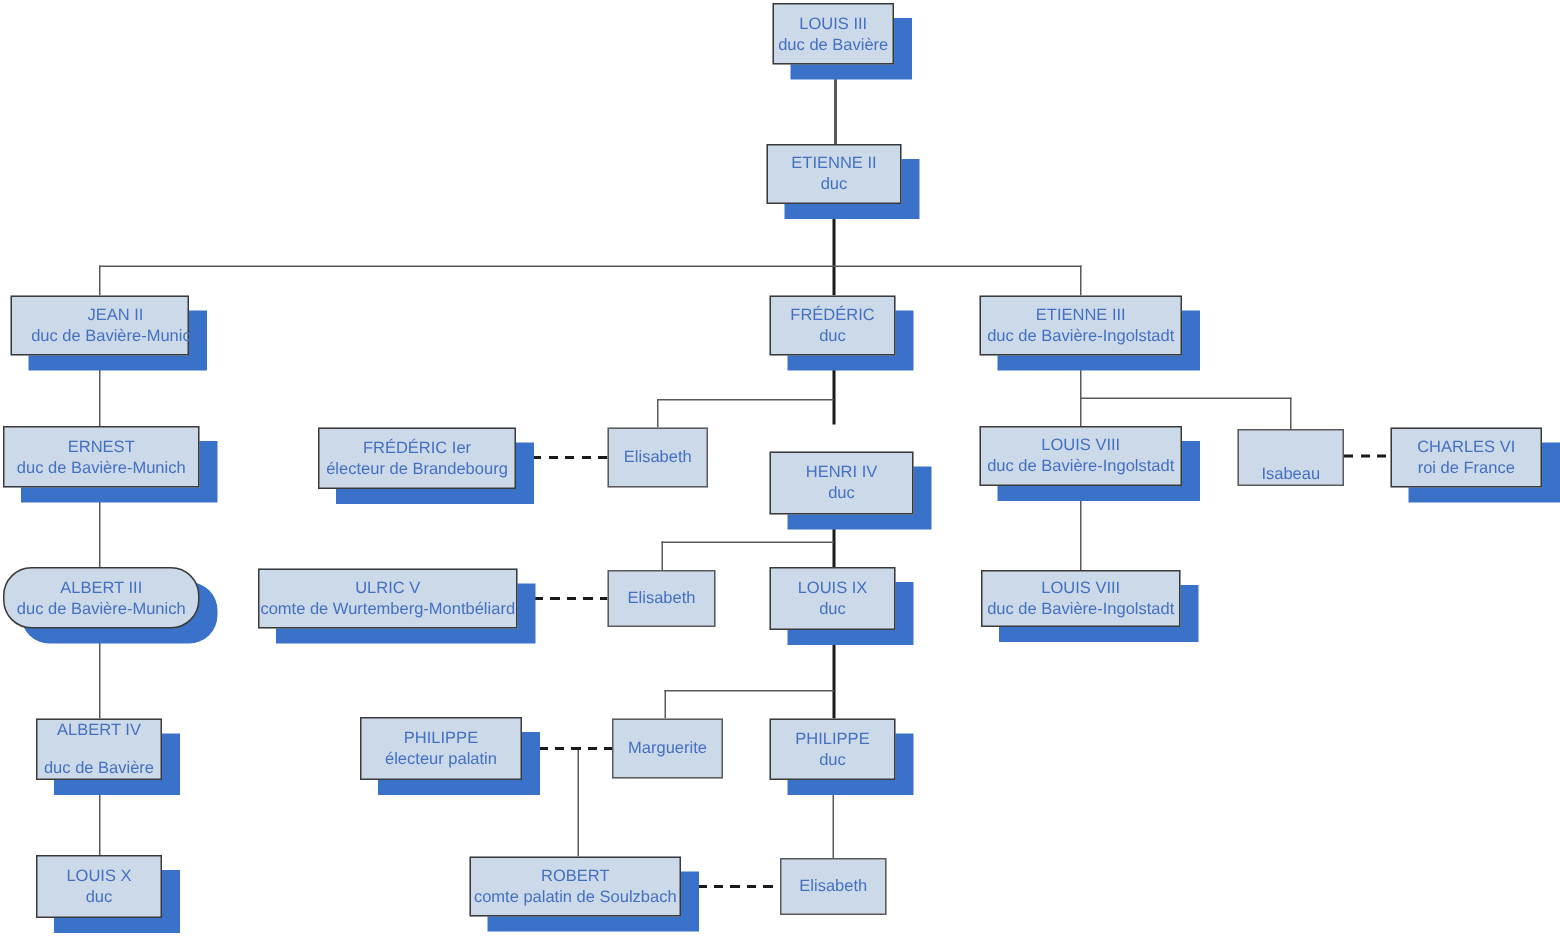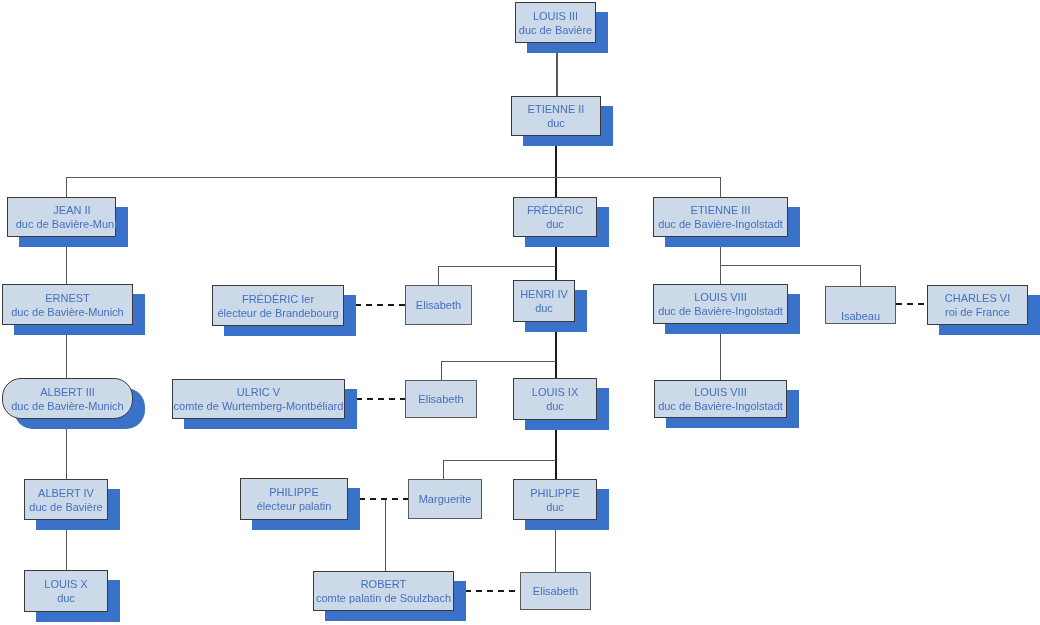--- a/index.html
+++ b/index.html
@@ -70,21 +70,21 @@
   <div class="dash" style="left:896px;top:303px;width:31px;"></div>
 
   <div class="node" style="left:515px;top:2px;width:81px;height:41px;">
     <span class="nm">LOUIS III</span>
     <span class="tt">duc de Bavière</span>
   </div>
   <div class="node" style="left:511px;top:96px;width:90px;height:40px;">
     <span class="nm">ETIENNE II</span>
     <span class="tt">duc</span>
   </div>
-  <div class="node" style="left:7px;top:197px;width:109px;height:40px;padding-left:21px;">
+  <div class="node" style="left:7px;top:197px;width:119px;height:40px;padding-left:21px;">
     <span class="nm">JEAN II</span>
     <span class="tt">duc de Bavière-Munich</span>
   </div>
   <div class="node" style="left:513px;top:197px;width:84px;height:40px;">
     <span class="nm">FRÉDÉRIC</span>
     <span class="tt">duc</span>
   </div>
   <div class="node" style="left:653px;top:197px;width:135px;height:40px;">
     <span class="nm">ETIENNE III</span>
     <span class="tt">duc de Bavière-Ingolstadt</span>
@@ -94,21 +94,21 @@
     <span class="tt">duc de Bavière-Munich</span>
   </div>
   <div class="node" style="left:212px;top:285px;width:132px;height:41px;">
     <span class="nm">FRÉDÉRIC Ier</span>
     <span class="tt">électeur de Brandebourg</span>
   </div>
   <div class="node noshadow" style="left:405px;top:285px;width:67px;height:40px;">
     <span class="nm">Elisabeth</span>
     <span class="tt"></span>
   </div>
-  <div class="node" style="left:513px;top:280px;width:62px;height:42px;">
+  <div class="node" style="left:513px;top:301px;width:96px;height:42px;">
     <span class="nm">HENRI IV</span>
     <span class="tt">duc</span>
   </div>
   <div class="node" style="left:653px;top:284px;width:135px;height:40px;">
     <span class="nm">LOUIS VIII</span>
     <span class="tt">duc de Bavière-Ingolstadt</span>
   </div>
   <div class="node noshadow" style="left:825px;top:286px;width:71px;height:38px;justify-content:flex-end;">
     <span class="nm">Isabeau</span>
     <span class="tt"></span>
@@ -130,21 +130,21 @@
     <span class="tt"></span>
   </div>
   <div class="node" style="left:513px;top:378px;width:84px;height:42px;">
     <span class="nm">LOUIS IX</span>
     <span class="tt">duc</span>
   </div>
   <div class="node" style="left:654px;top:380px;width:133px;height:38px;">
     <span class="nm">LOUIS VIII</span>
     <span class="tt">duc de Bavière-Ingolstadt</span>
   </div>
-  <div class="node" style="left:24px;top:479px;width:84px;height:41px;">
+  <div class="node" style="left:24px;top:479px;width:84px;height:41px;justify-content:space-between;">
     <span class="nm">ALBERT IV</span>
     <span class="tt">duc de Bavière</span>
   </div>
   <div class="node" style="left:240px;top:478px;width:108px;height:42px;">
     <span class="nm">PHILIPPE</span>
     <span class="tt">électeur palatin</span>
   </div>
   <div class="node noshadow" style="left:408px;top:479px;width:74px;height:40px;">
     <span class="nm">Marguerite</span>
     <span class="tt"></span>

